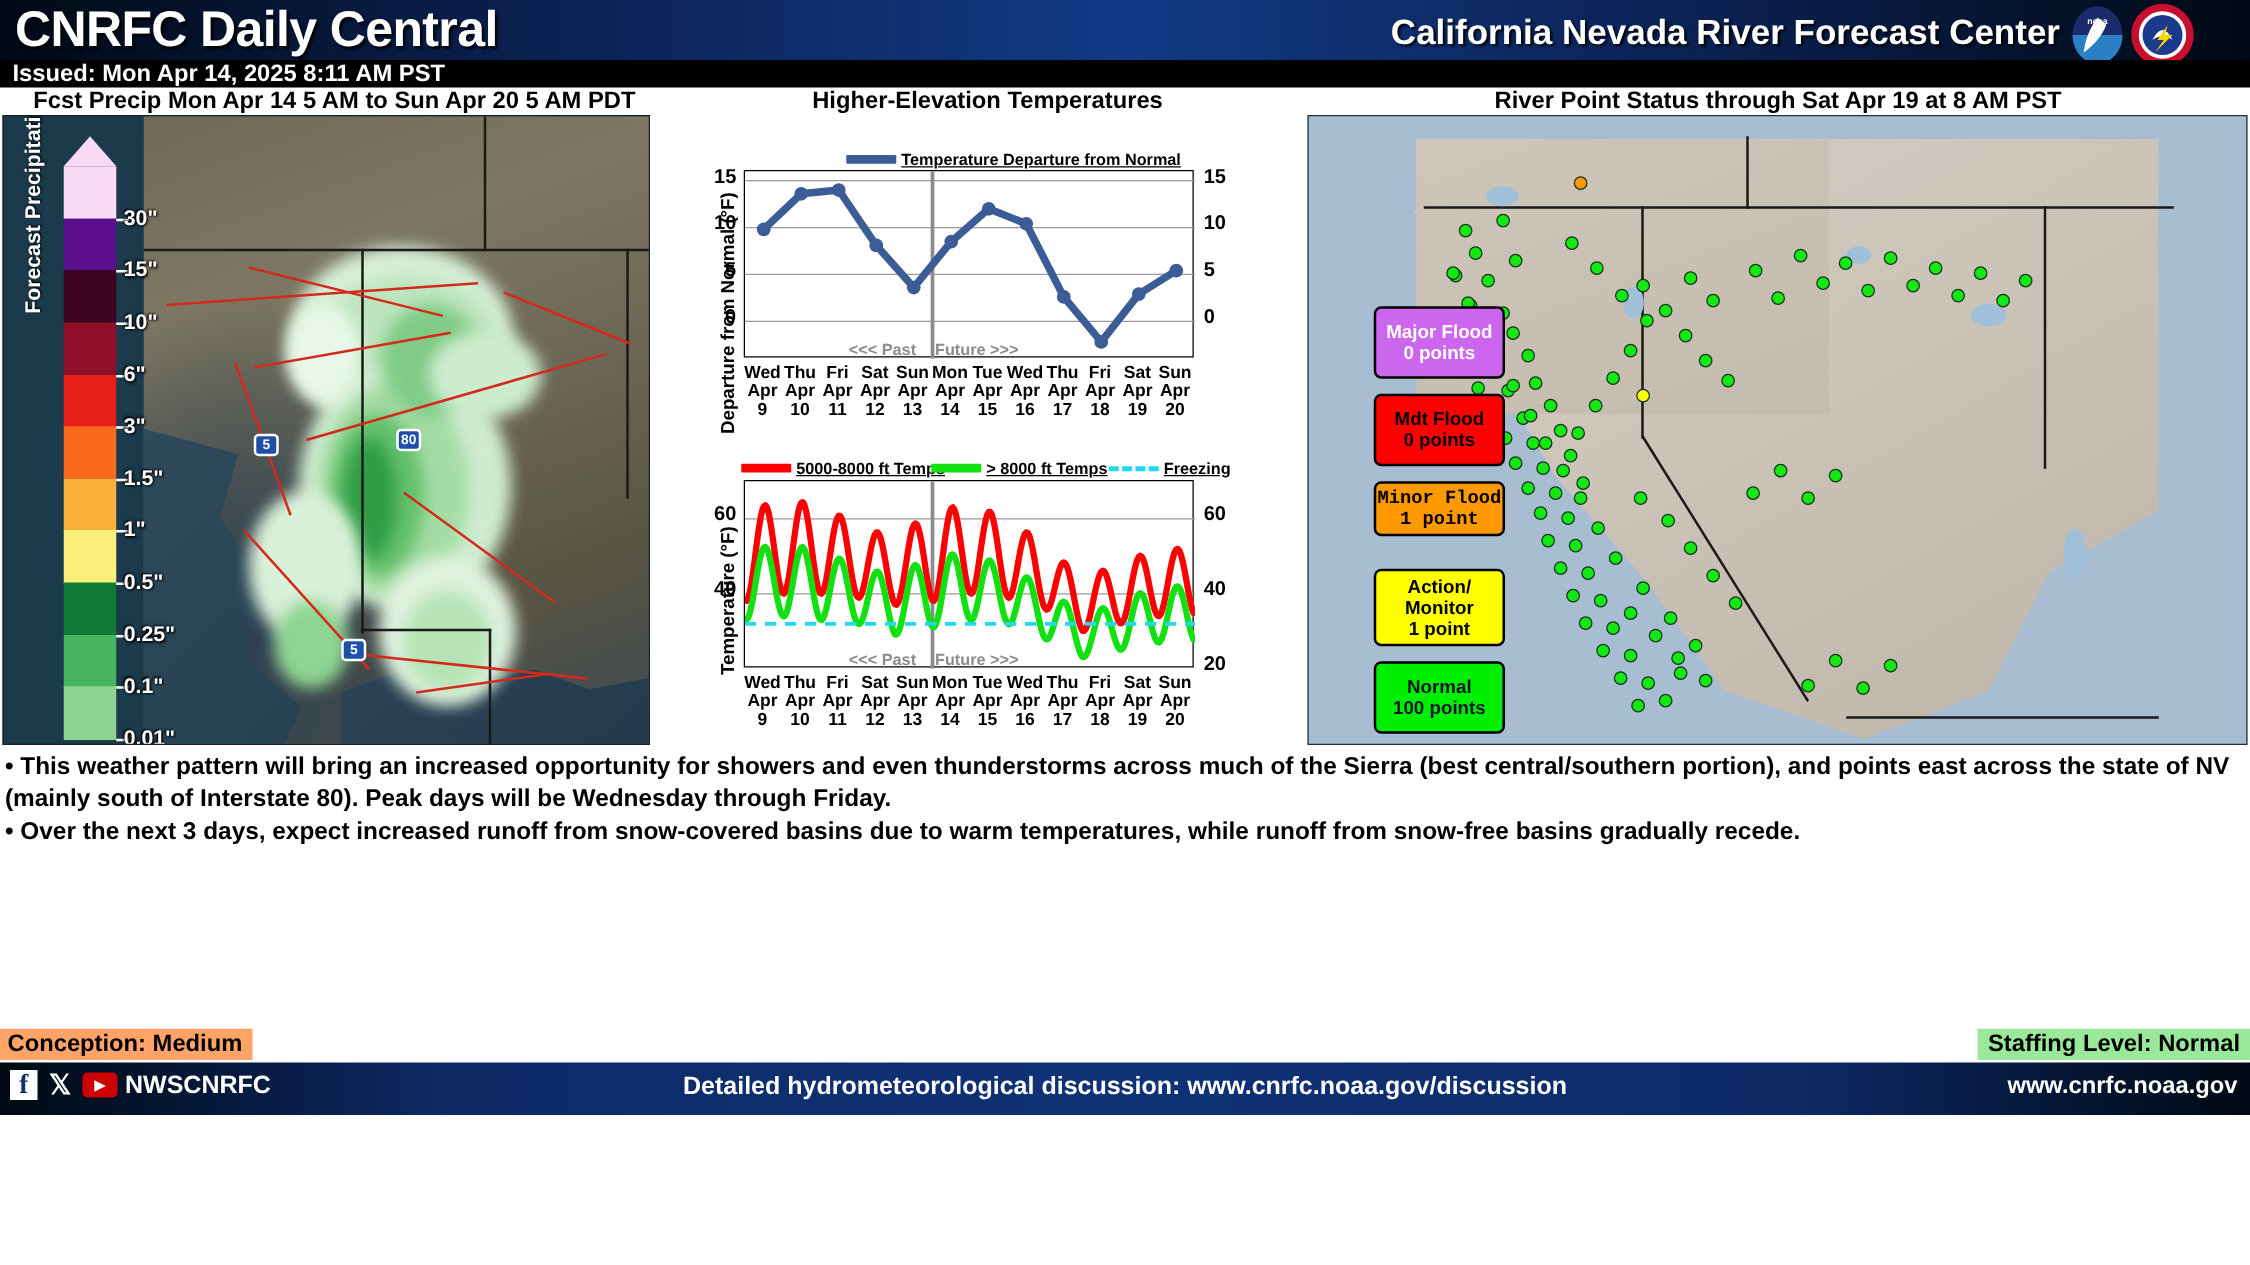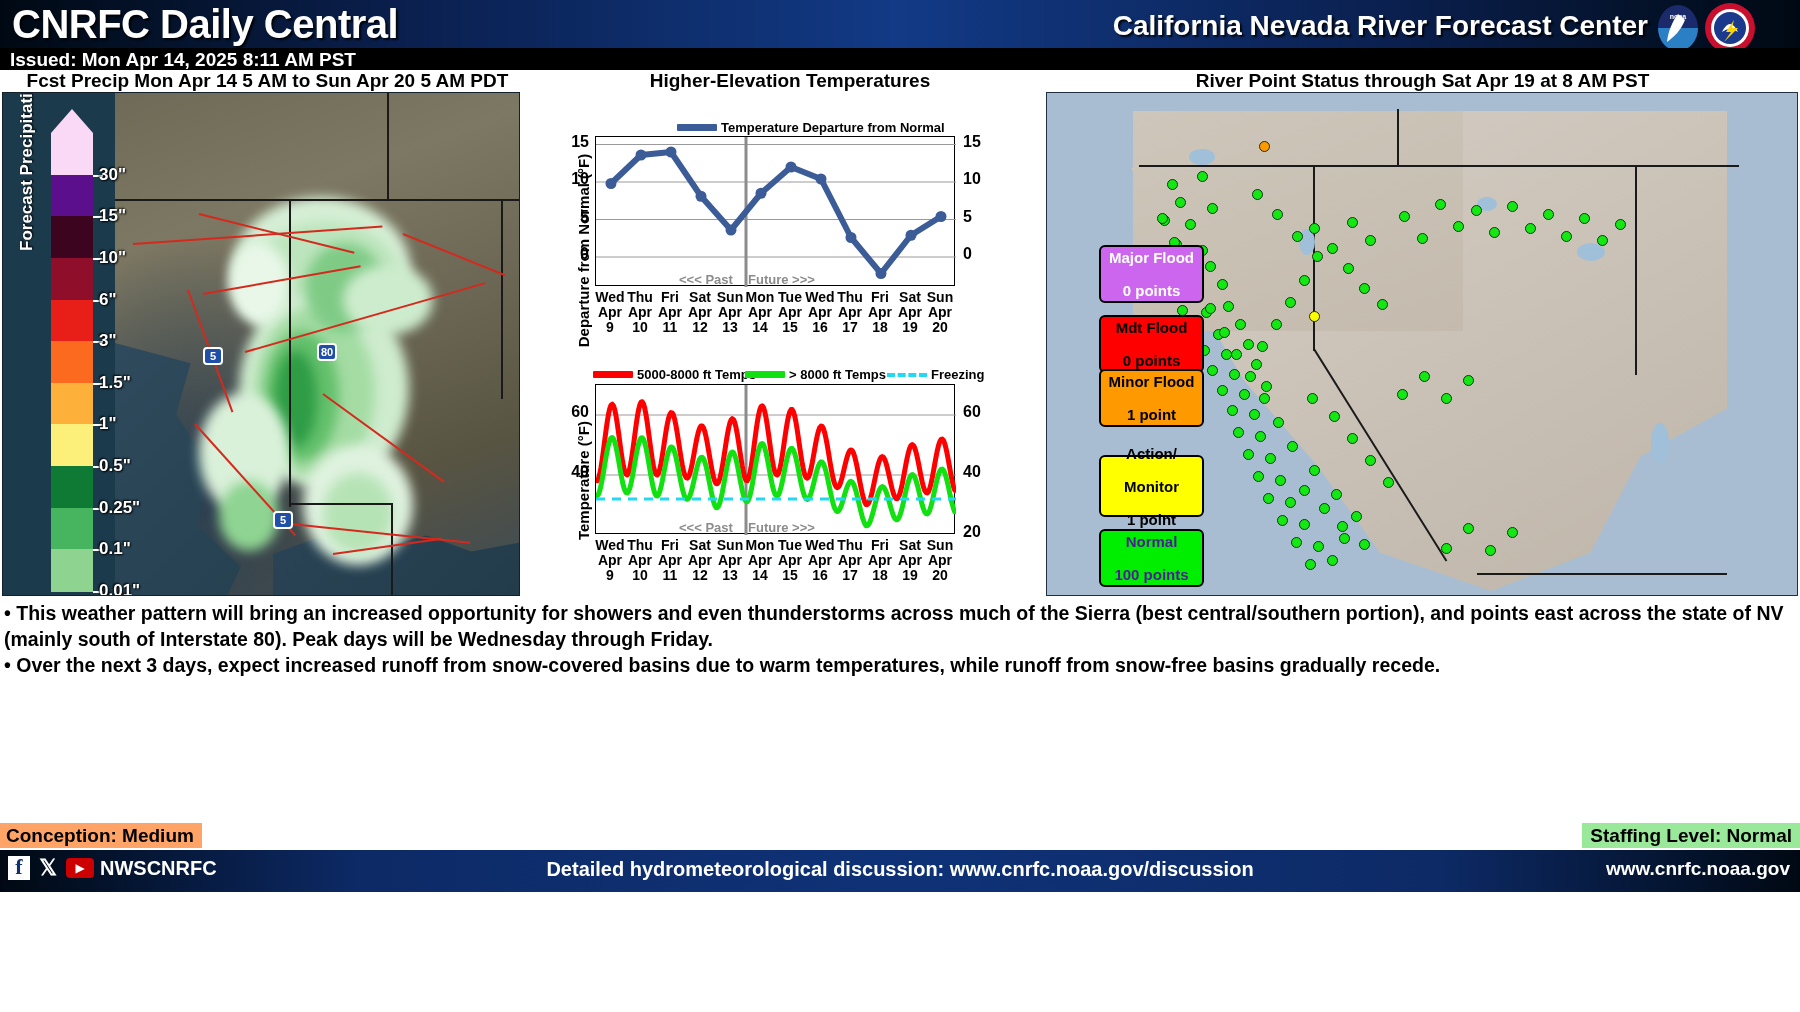--- a/index.html
+++ b/index.html
@@ -155,21 +155,21 @@
     text-align: left; white-space: nowrap;
   }
   .pastfuture {
     position: absolute; font-size: 13px; color: #8c8c8c; font-weight: bold;
     white-space: nowrap;
   }
   .datelabel {
     position: absolute; text-align: center;
     font-size: 14px; font-weight: bold; color: #000; line-height: 15px;
   }
-  .legend-row { position: absolute; display: flex; align-items: center; gap: 4px; }
+  .legend-row { position: absolute; display: flex; align-items: center; gap: 4px; text-decoration: underline; }
   .legend-line { width: 40px; height: 7px; border-radius: 1px; }
   .legend-text { font-size: 13px; font-weight: bold; color: #000; white-space: nowrap; }
   .legend-dash {
     width: 40px; height: 0; border-top: 4px dashed #22d8f2;
   }
 
   
   .river-panel {
     position: absolute; left: 1046px; top: 92px; width: 752px; height: 504px;
     background: #a8bdd1;
@@ -190,27 +190,26 @@
   .pt.action { background: #ffff00; }
   .pt.minor  { background: #ff9900; }
 
   .legend-box {
     position: absolute; left: 52px; width: 105px;
     border: 2px solid #000000; border-radius: 6px;
     display: flex; flex-direction: column;
     align-items: center; justify-content: center;
     font-size: 15px; font-weight: bold; line-height: 17px;
     text-align: center;
-    gap: 16px;
   }
   .lb-major  { background: #cc66ee; color: #ffffff; }
   .lb-mdt    { background: #ff0000; color: #000000; }
   .lb-minor  { background: #ff9900; color: #000000; }
   .lb-action { background: #ffff00; color: #000000; }
-  .lb-normal { background: #00ee00; color: #4c1d95; }
+  .lb-normal { background: #00ee00; color: #0f172a; }
 
   
   .bullets {
     position: absolute; left: 4px; top: 600px; width: 1792px; height: 210px;
     font-size: 19.5px; font-weight: bold; color: #000000;
     line-height: 26px;
   }
   .bullet { margin: 0; }
 
   
@@ -702,21 +701,21 @@
     </div>
 
   <div class="legend-box lb-major" style="top:152px;height:58px;">
     <span>Major Flood</span>
     <span>0 points</span>
   </div>
   <div class="legend-box lb-mdt" style="top:222px;height:58px;">
     <span>Mdt Flood</span>
     <span>0 points</span>
   </div>
-  <div class="legend-box lb-minor" style="top:276px;height:58px;">
+  <div class="legend-box lb-minor" style="top:292px;height:44px;font-family:Liberation Mono, monospace;">
     <span>Minor Flood</span>
     <span>1 point</span>
   </div>
   <div class="legend-box lb-action" style="top:362px;height:62px;">
     <span>Action/</span>
     <span>Monitor</span>
     <span>1 point</span>
   </div>
   <div class="legend-box lb-normal" style="top:436px;height:58px;">
     <span>Normal</span>

